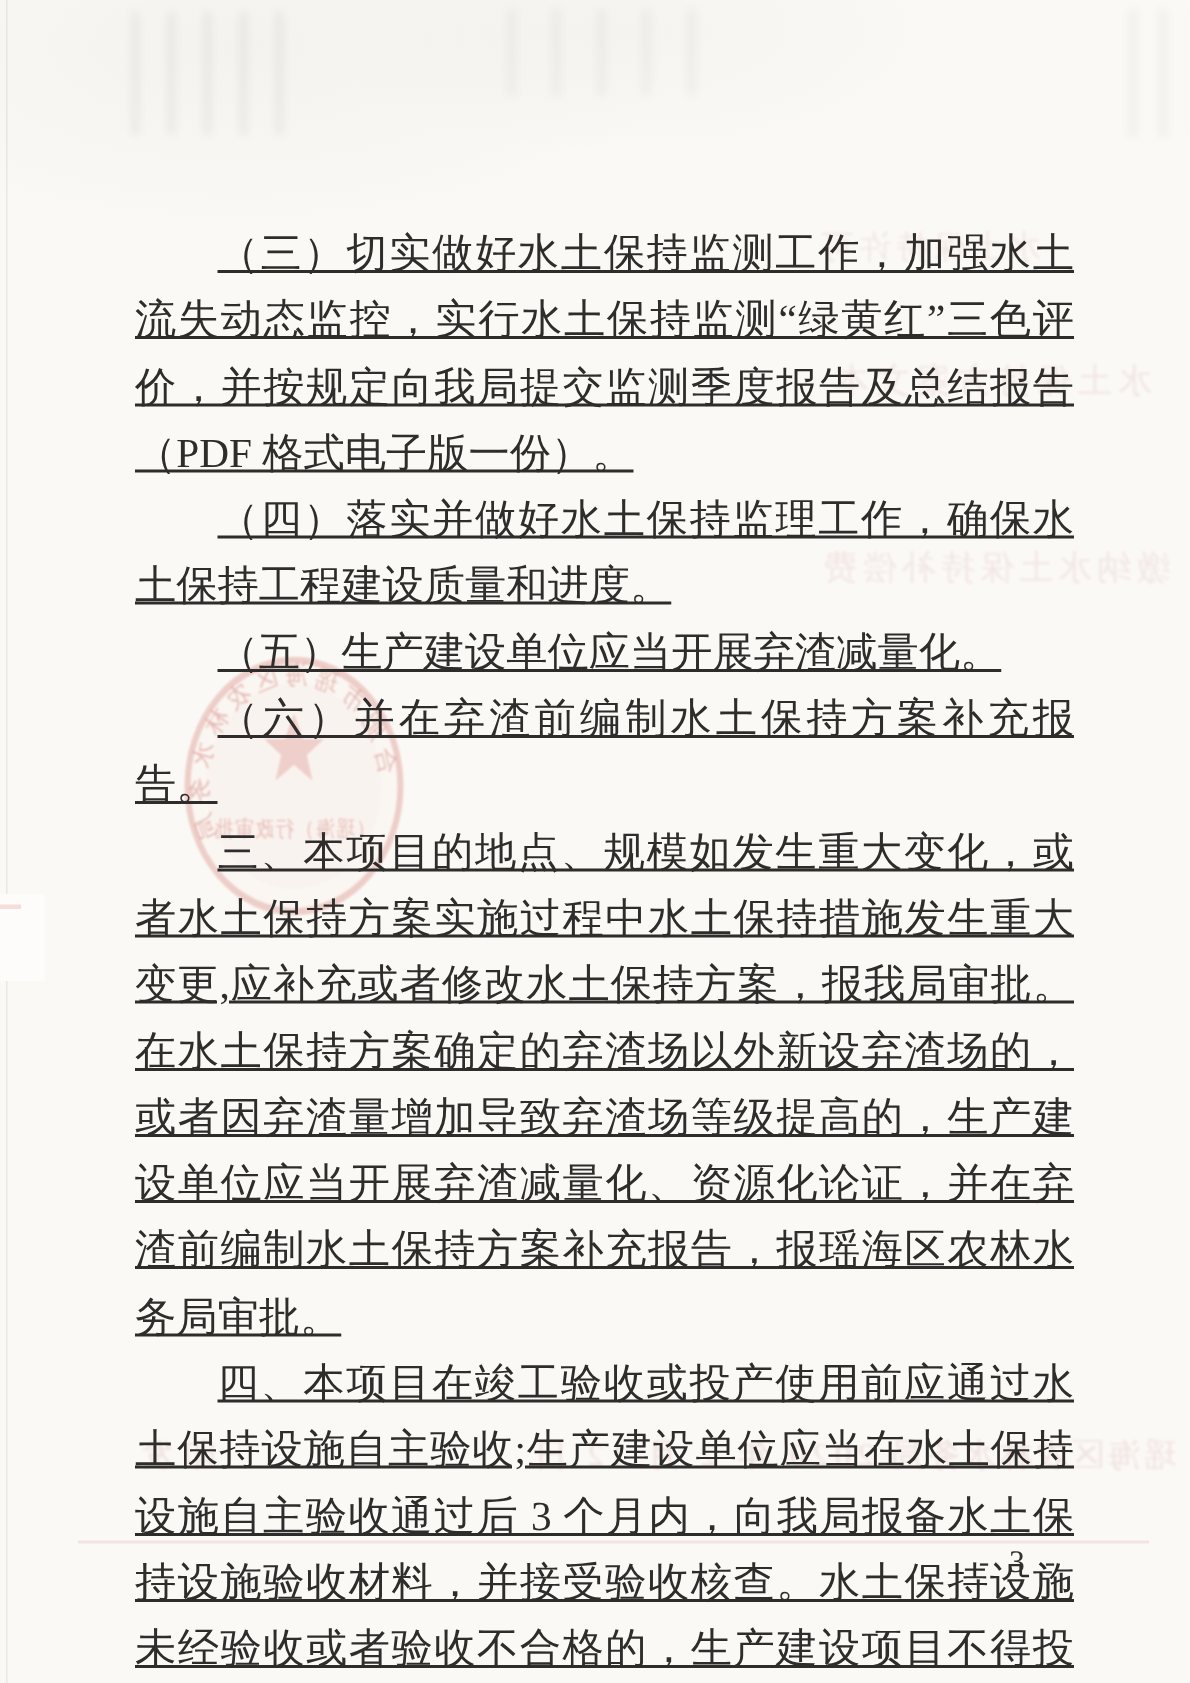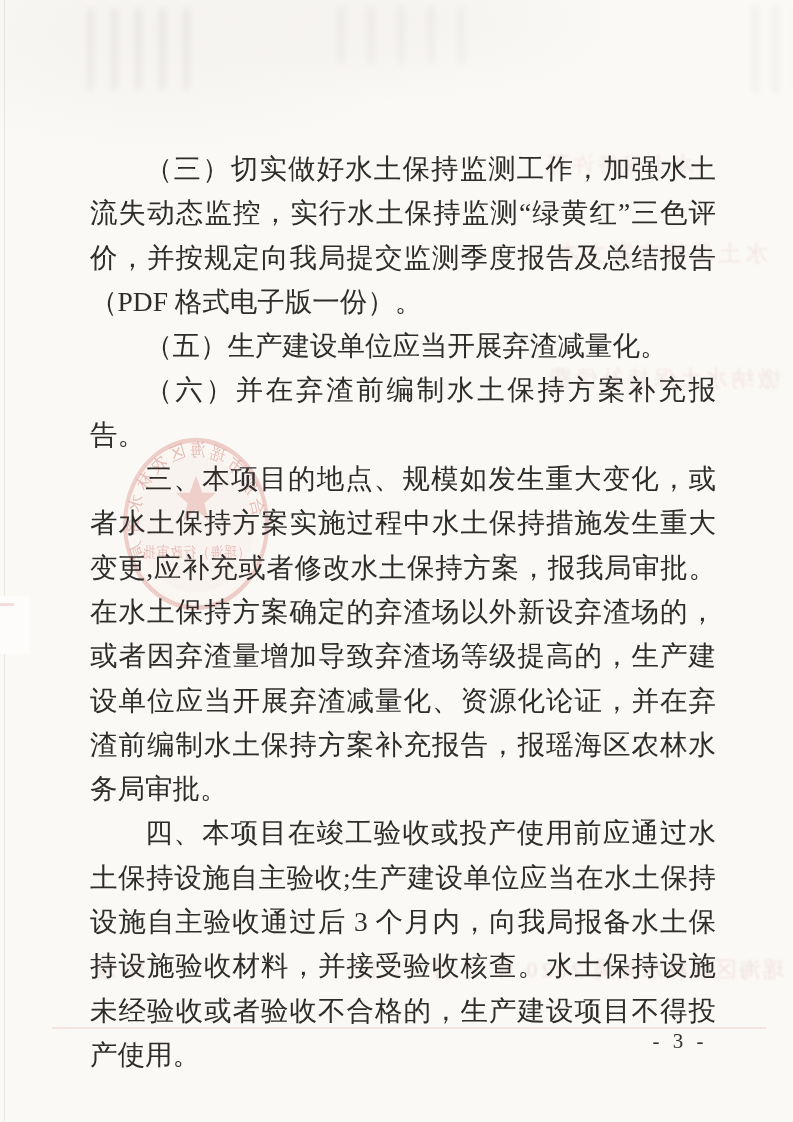--- a/index.html
+++ b/index.html
@@ -42,21 +42,21 @@
 
   
   .body-text{
     position:absolute;left:90px;top:147px;width:626px;
     font-size:27.5px;line-height:44.3px;
     color:#2e2d2b;
     text-align:justify;
     text-justify:inter-ideograph;
     z-index:3;
   }
-  .body-text p{margin:0;text-indent:2em;}
+  .body-text p{margin:0;text-indent:2em;text-decoration:underline;}
 
   
   .ghost{
     position:absolute;
     transform:scaleX(-1);
     color:#c3837c;
     white-space:nowrap;
     filter:blur(1.1px);
     z-index:1;
     font-family:"Liberation Serif","DejaVu Serif",serif;
@@ -118,20 +118,21 @@
       <text font-size="15" letter-spacing="4" fill="#c4544a" fill-opacity="0.75" font-family="Liberation Serif, serif">
         <textPath href="#sealRing" startOffset="6">合肥市瑶海区农林水务局</textPath>
       </text>
       <polygon transform="translate(0,-20) scale(1.05)" points="0,-20 5.9,-6.2 19,-6.2 8.1,2.4 11.8,16.2 0,7.6 -11.8,16.2 -8.1,2.4 -19,-6.2 -5.9,-6.2" fill="#cf6a60" fill-opacity="0.55"></polygon>
       <text x="0" y="28" text-anchor="middle" font-size="12.5" letter-spacing="1" fill="#c4544a" fill-opacity="0.7" font-family="Liberation Serif, serif">（瑶海）行政审批</text>
     </g>
   </svg>
 
   <div class="body-text">
     <p>（三）切实做好水土保持监测工作，加强水土流失动态监控，实行水土保持监测“绿黄红”三色评价，并按规定向我局提交监测季度报告及总结报告（PDF 格式电子版一份）。</p>
+    <p>（四）落实并做好水土保持监理工作，确保水土保持工程建设质量和进度。</p>
     <p>（五）生产建设单位应当开展弃渣减量化。</p>
     <p>（六）并在弃渣前编制水土保持方案补充报告。</p>
     <p>三、本项目的地点、规模如发生重大变化，或者水土保持方案实施过程中水土保持措施发生重大变更,应补充或者修改水土保持方案，报我局审批。在水土保持方案确定的弃渣场以外新设弃渣场的，或者因弃渣量增加导致弃渣场等级提高的，生产建设单位应当开展弃渣减量化、资源化论证，并在弃渣前编制水土保持方案补充报告，报瑶海区农林水务局审批。</p>
     <p>四、本项目在竣工验收或投产使用前应通过水土保持设施自主验收;生产建设单位应当在水土保持设施自主验收通过后 3 个月内，向我局报备水土保持设施验收材料，并接受验收核查。水土保持设施未经验收或者验收不合格的，生产建设项目不得投产使用。</p>
 
   </div>
 
   <div class="footer-line"></div>
   <div class="page-number">- 3 -</div>
 

